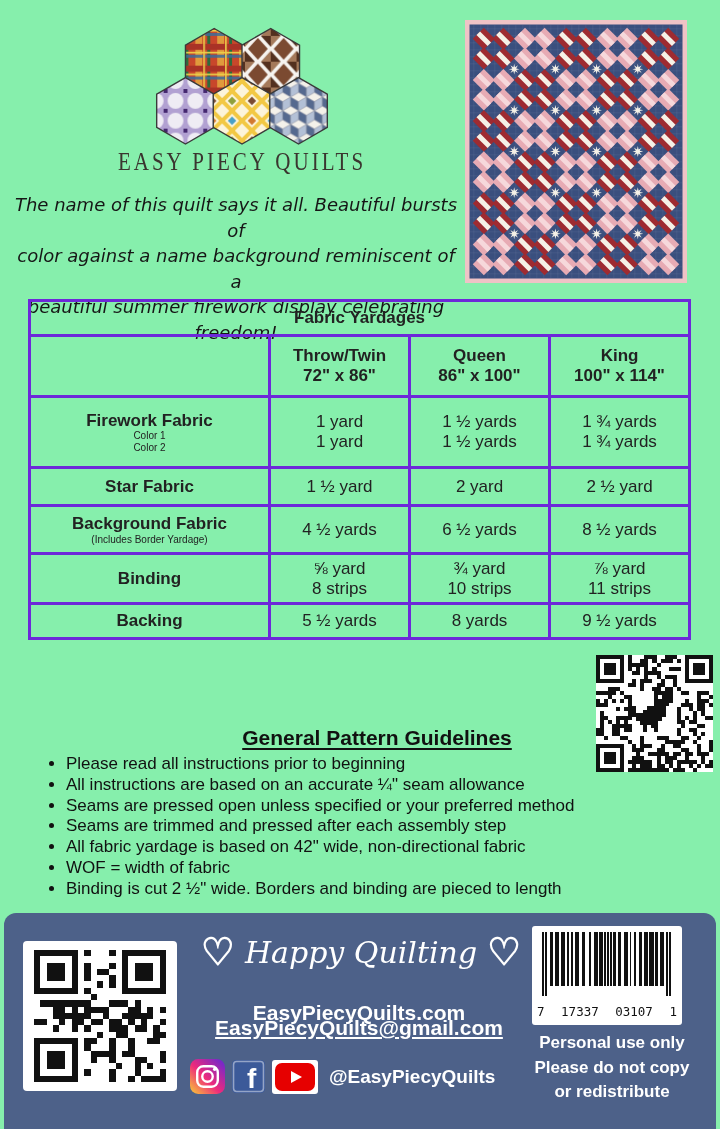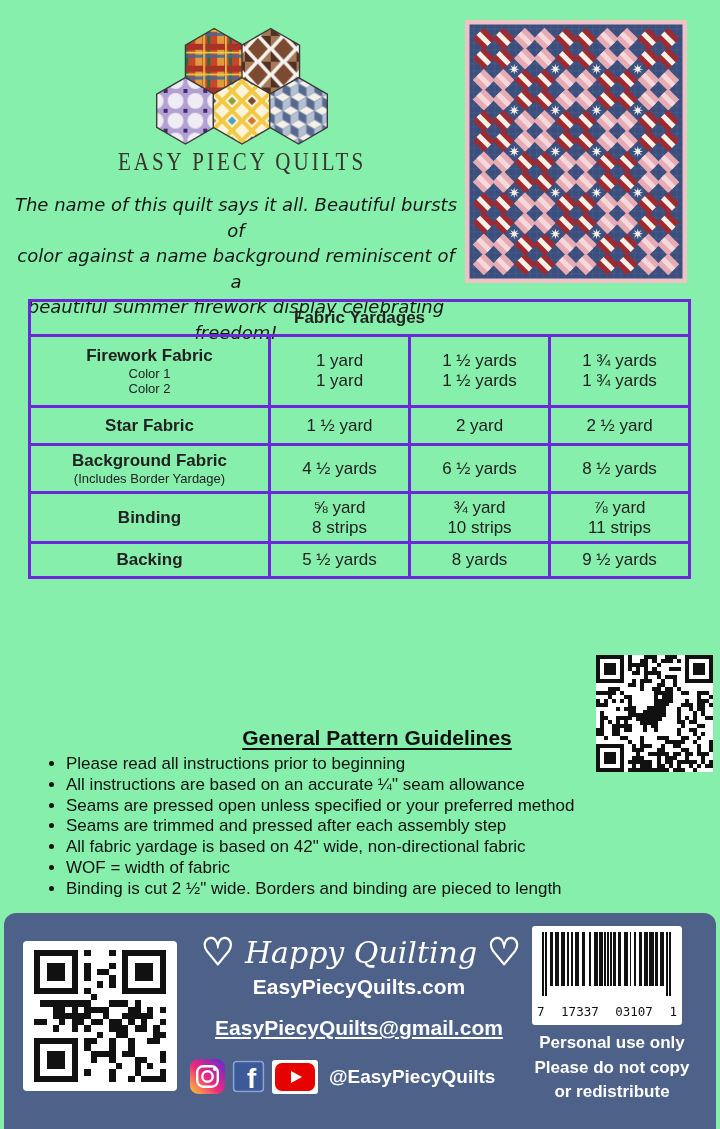--- a/index.html
+++ b/index.html
@@ -20,21 +20,21 @@
   
   table.yardage{position:absolute;left:28px;top:299px;width:660px;border-collapse:collapse;
                 table-layout:fixed;}
   table.yardage td{border:3px solid #6d28d9;text-align:center;vertical-align:middle;
                    padding:1px 2px;font-size:17px;line-height:1.16;color:#222;}
   .tbl-title{font-size:20px;font-weight:bold;height:30px;color:#1a1a1a;}
   .head-row td{height:56px;font-weight:bold;}
   .r0 td{height:66px;} .r1 td{height:33px;} .r2 td{height:43px;}
   .r3 td{height:45px;} .r4 td{height:30px;}
   .lbl{font-weight:bold;}
-  .sub{font-weight:normal;font-size:13px;}
+  .sub{font-weight:normal;font-size:10px;}
 
   
   .tutorial{position:absolute;left:10px;top:661px;width:590px;text-align:center;
             font-size:17.5px;font-weight:bold;line-height:1.45;color:#cb3131;}
   .pattern-qr{position:absolute;left:596px;top:655px;width:117px;height:117px;background:#fff;}
   .gp-title{position:absolute;left:34px;top:726px;width:686px;text-align:center;
             font-size:21px;font-weight:bold;text-decoration:underline;
             text-underline-offset:3px;color:#111;}
   ul.guide{position:absolute;left:46px;top:754px;width:660px;margin:0;padding-left:20px;}
   ul.guide li{font-size:17px;line-height:20.8px;color:#111;}
@@ -43,21 +43,21 @@
   .footer{position:absolute;left:4px;top:913px;width:712px;height:216px;
           background:#4d6189;border-radius:12px 12px 0 0;color:#fff;}
   .f-qr{position:absolute;left:19px;top:28px;width:154px;height:150px;background:#fff;
         border-radius:4px;padding:0;}
   .f-qr svg{position:absolute;left:10px;top:9px;width:134px;height:132px;}
   .tagline{position:absolute;left:192px;top:8px;width:330px;height:62px;display:flex;
            align-items:center;justify-content:center;gap:10px;}
   .tagline .script{font-family:"DejaVu Serif",serif;font-style:italic;font-size:30px;
                    white-space:nowrap;}
   .heart{font-size:38px;line-height:1;font-weight:bold;}
-  .site{position:absolute;left:150px;top:62px;width:410px;text-align:center;
+  .site{position:absolute;left:150px;top:88px;width:410px;text-align:center;
         font-size:21px;font-weight:bold;}
   .email{position:absolute;left:150px;top:103px;width:410px;text-align:center;
          font-size:21px;font-weight:bold;text-decoration:underline;}
   .social-row{position:absolute;left:186px;top:146px;display:flex;align-items:center;gap:7px;}
   .yt-chip{background:#fff;border-radius:3px;width:46px;height:34px;display:flex;
            align-items:center;justify-content:center;}
   .handle{font-size:19px;font-weight:bold;margin-left:4px;white-space:nowrap;}
   .bc-chip{position:absolute;left:528px;top:13px;width:150px;height:99px;background:#fff;
            border-radius:3px;}
   .bc-chip svg{position:absolute;left:5px;top:6px;width:140px;height:66px;}
@@ -727,20 +727,35 @@
     <colgroup>
         <col style="width:240px">
         <col style="width:140px">
         <col style="width:140px">
         <col style="width:140px">
       </colgroup>
     <tbody>
         <tr>
           <td colspan="4" class="tbl-title">Fabric Yardages</td>
         </tr>
+    <tr class="head-row">
+      <td></td>
+      <td>
+        <div>Throw/Twin</div>
+        <div>72" x 86"</div>
+          </td>
+      <td>
+        <div>Queen</div>
+        <div>86" x 100"</div>
+          </td>
+      <td>
+        <div>King</div>
+        <div>100" x 114"</div>
+          </td>
+    </tr>
     <tr class="r0">
       <td>
         <div class="lbl">Firework Fabric</div>
         <div class="sub">Color 1</div>
         <div class="sub">Color 2</div>
           </td>
       <td>
             <div>1 yard</div>
             <div>1 yard</div>
           </td>

